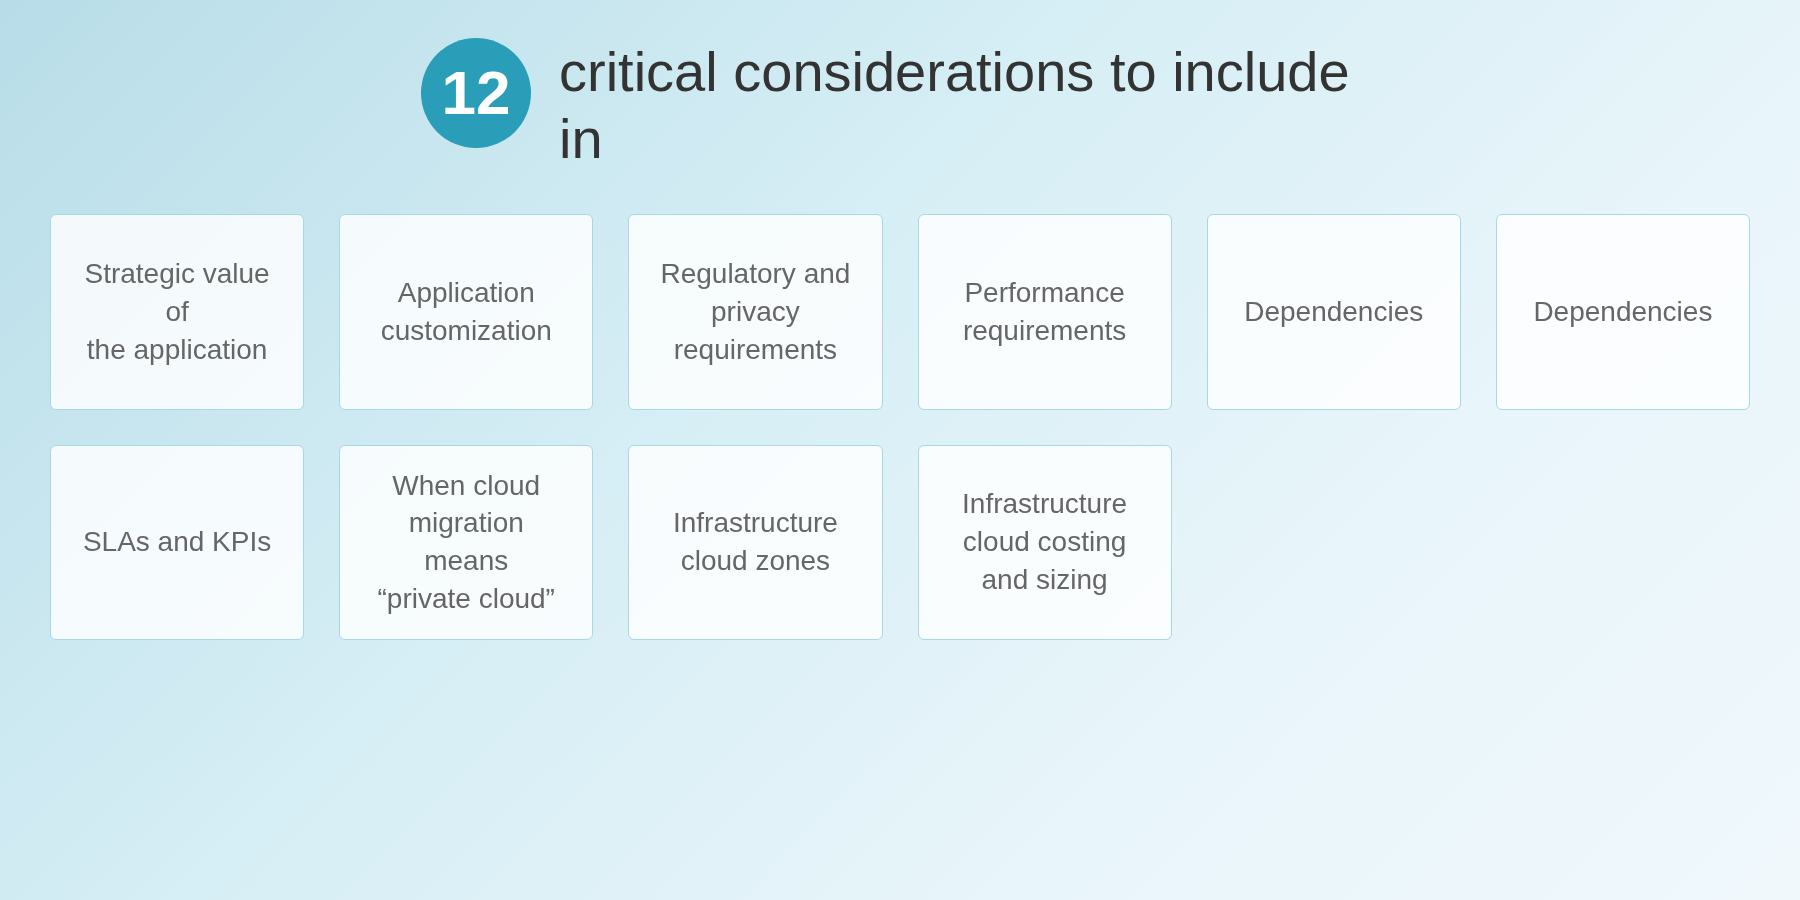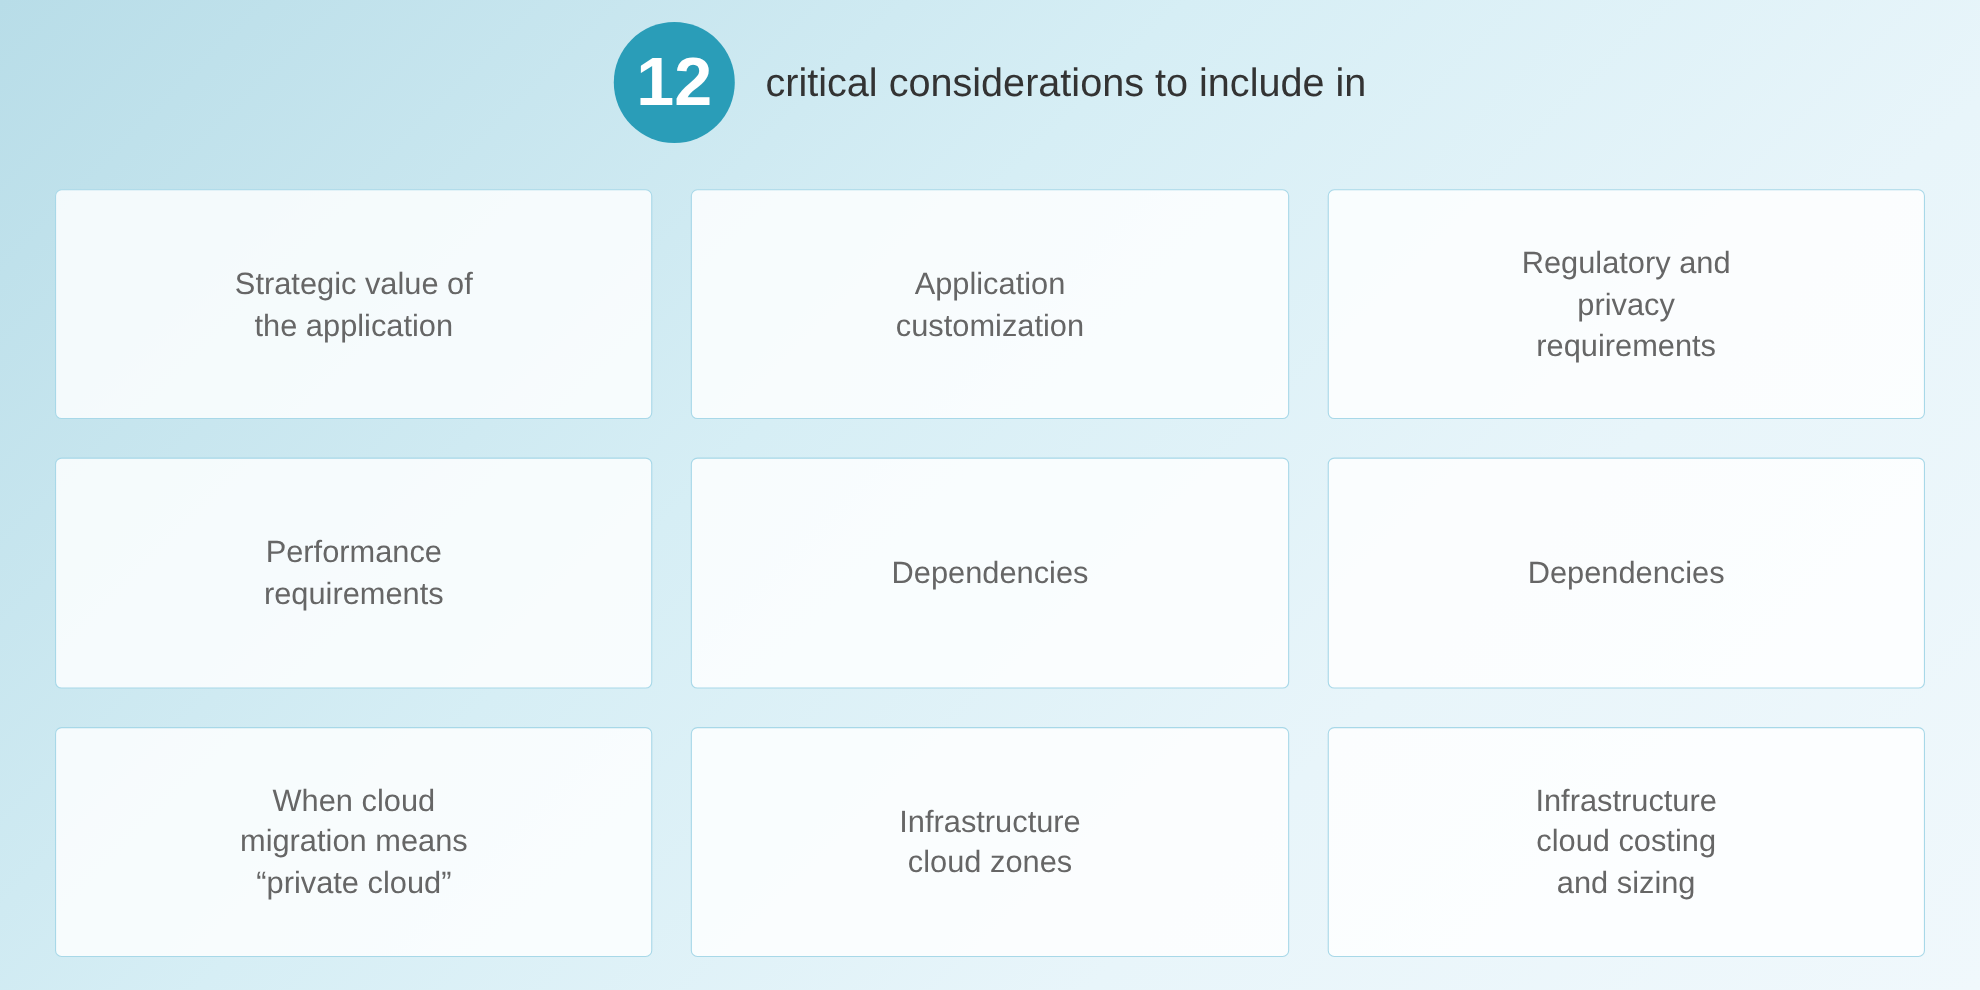--- a/index.html
+++ b/index.html
@@ -10,22 +10,22 @@
       background: linear-gradient(135deg, #b8dde8 0%, #d6eef5 40%, #e8f5fa 70%, #f0f8fc 100%);
       font-family: 'Segoe UI', Arial, sans-serif;
       overflow: hidden;
       display: flex;
       flex-direction: column;
       align-items: center;
     }
 
     .header {
       display: flex;
-      align-items: center;
-      margin-top: 20px;
+      align-items: flex-start;
+      margin-top: 38px;
       margin-bottom: 42px;
       gap: 28px;
     }
 
     .number-circle {
       width: 110px;
       height: 110px;
       border-radius: 50%;
       background: #2a9db8;
       display: flex;
@@ -35,30 +35,30 @@
     }
 
     .number-circle span {
       color: #fff;
       font-size: 62px;
       font-weight: 800;
       line-height: 1;
     }
 
     .header-text {
-      font-size: 36px;
+      font-size: 56px;
       font-weight: 400;
       color: #333;
       line-height: 1.2;
       max-width: 820px;
     }
 
     .grid {
       display: grid;
-      grid-template-columns: repeat(3, 1fr);
+      grid-template-columns: repeat(6, 1fr);
       grid-template-rows: repeat(3, 1fr);
       gap: 35px;
       width: 1700px;
       flex: 1;
       margin-bottom: 30px;
     }
 
     .card {
       background: rgba(255, 255, 255, 0.82);
       border: 1.5px solid #a8d8e8;
@@ -102,20 +102,23 @@
     <div class="card">
       <p class="card-text">Performance<br>requirements</p>
     </div>
     <div class="card">
       <p class="card-text">Dependencies</p>
     </div>
     <div class="card">
       <p class="card-text">Dependencies</p>
     </div>
     <div class="card">
+      <p class="card-text">SLAs and KPIs</p>
+    </div>
+    <div class="card">
       <p class="card-text">When cloud<br>migration means<br>“private cloud”</p>
     </div>
     <div class="card">
       <p class="card-text">Infrastructure<br>cloud zones</p>
     </div>
     <div class="card">
       <p class="card-text">Infrastructure<br>cloud costing<br>and sizing</p>
     </div>
   </div>
 

